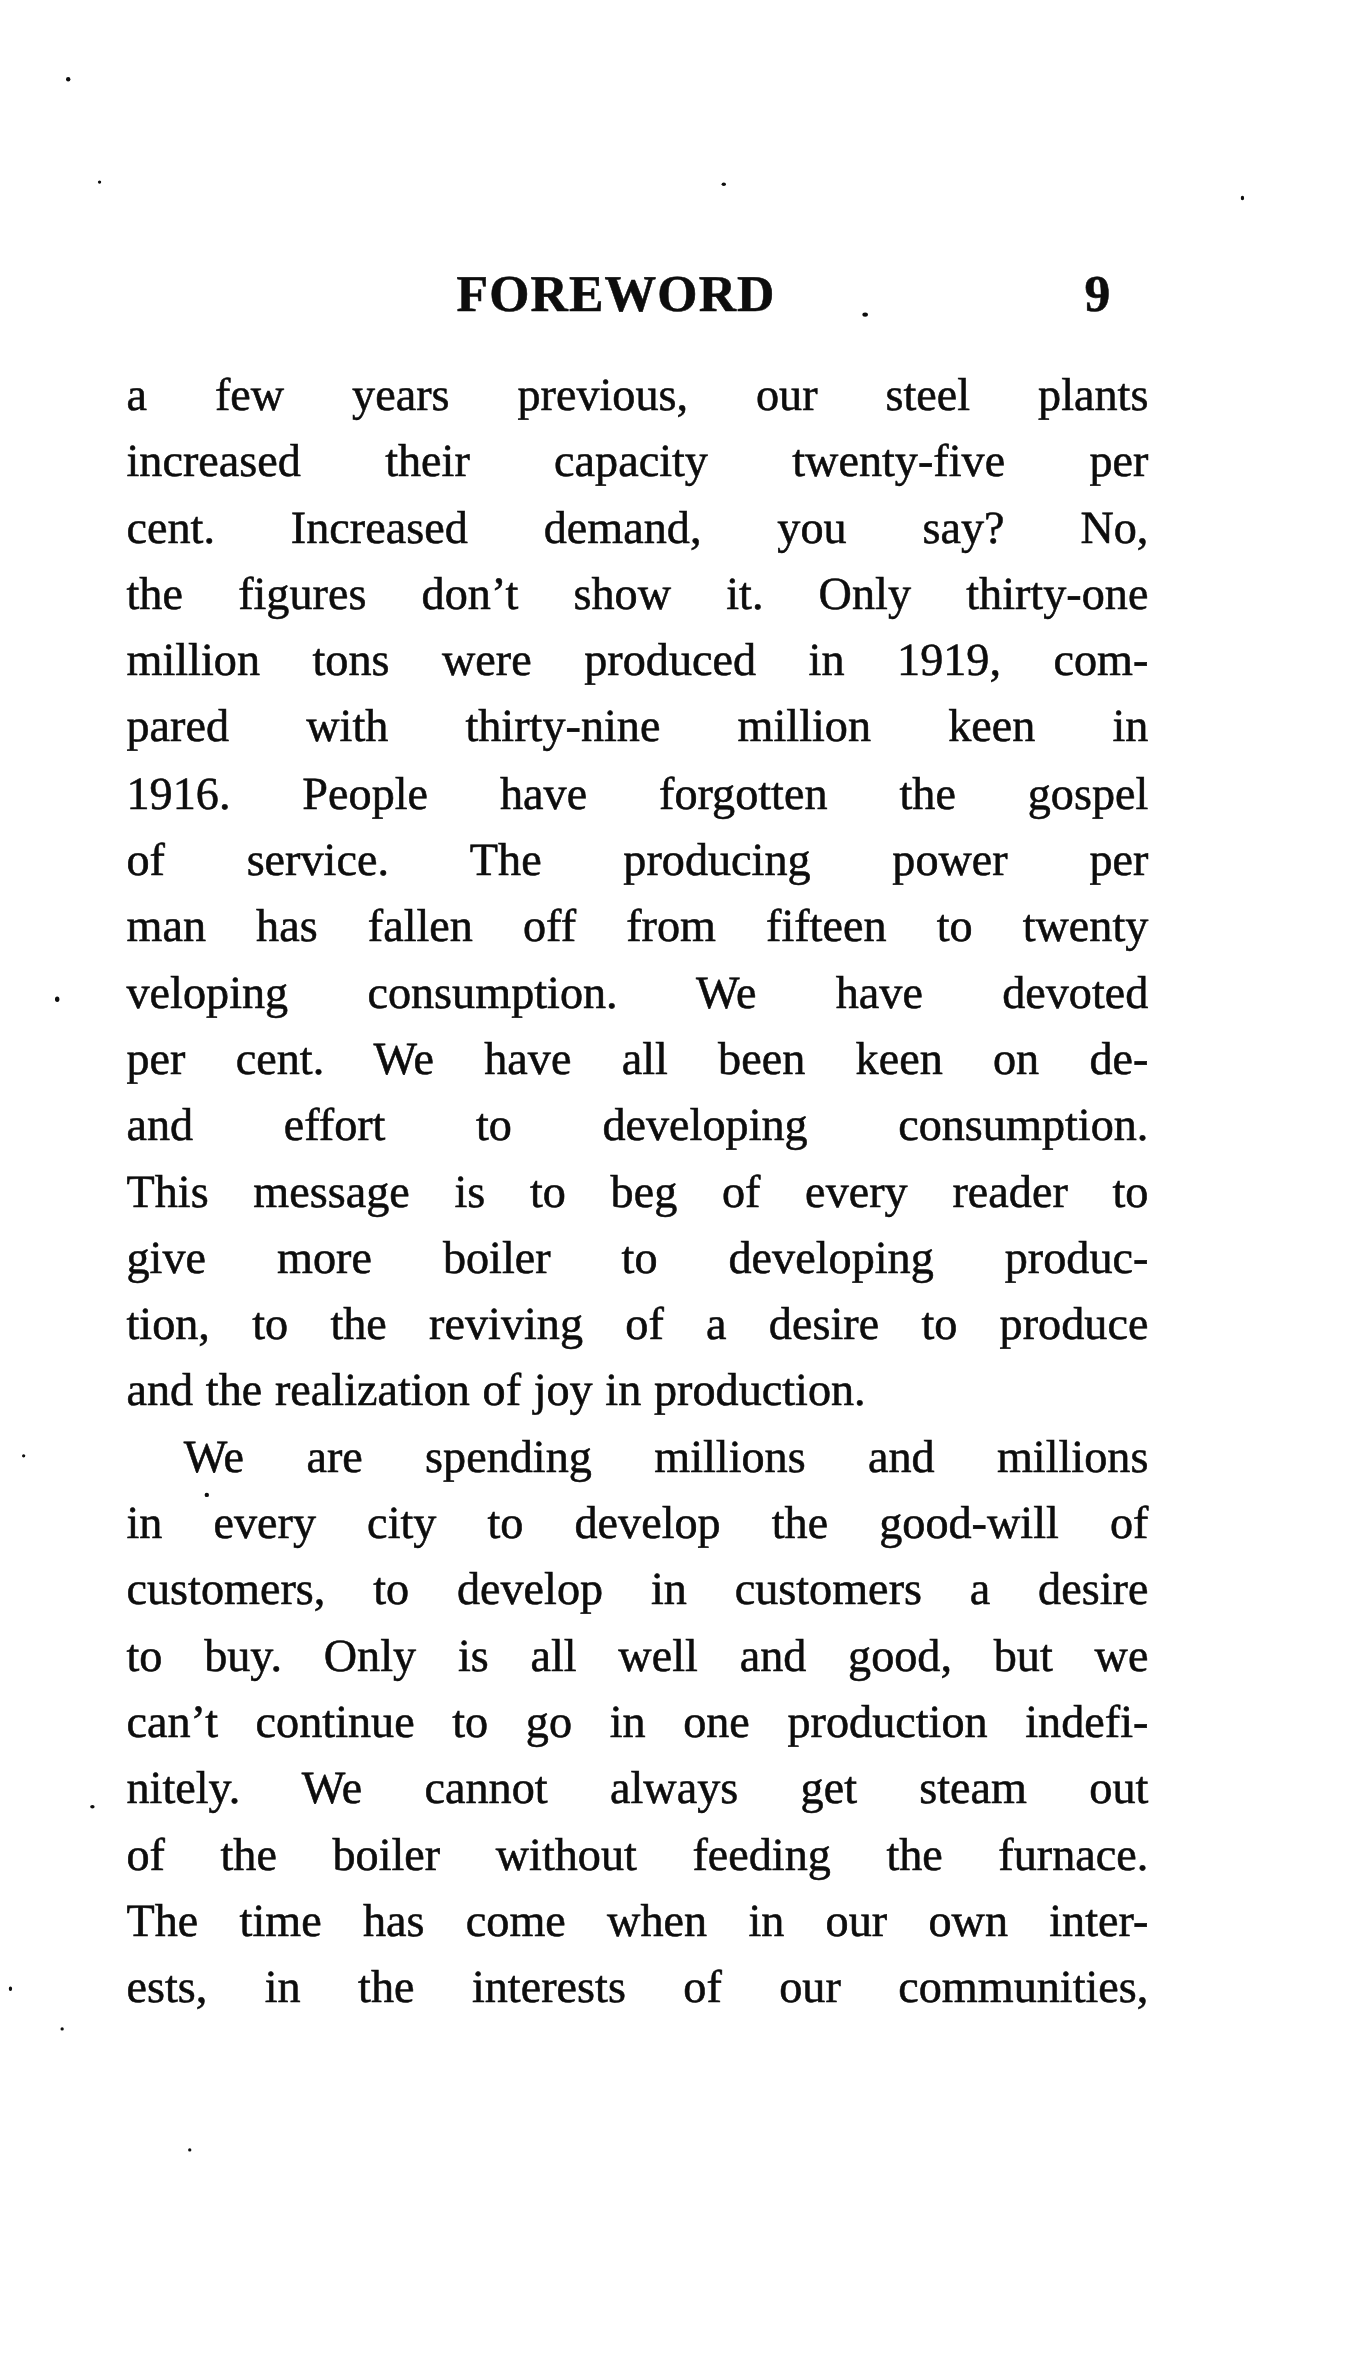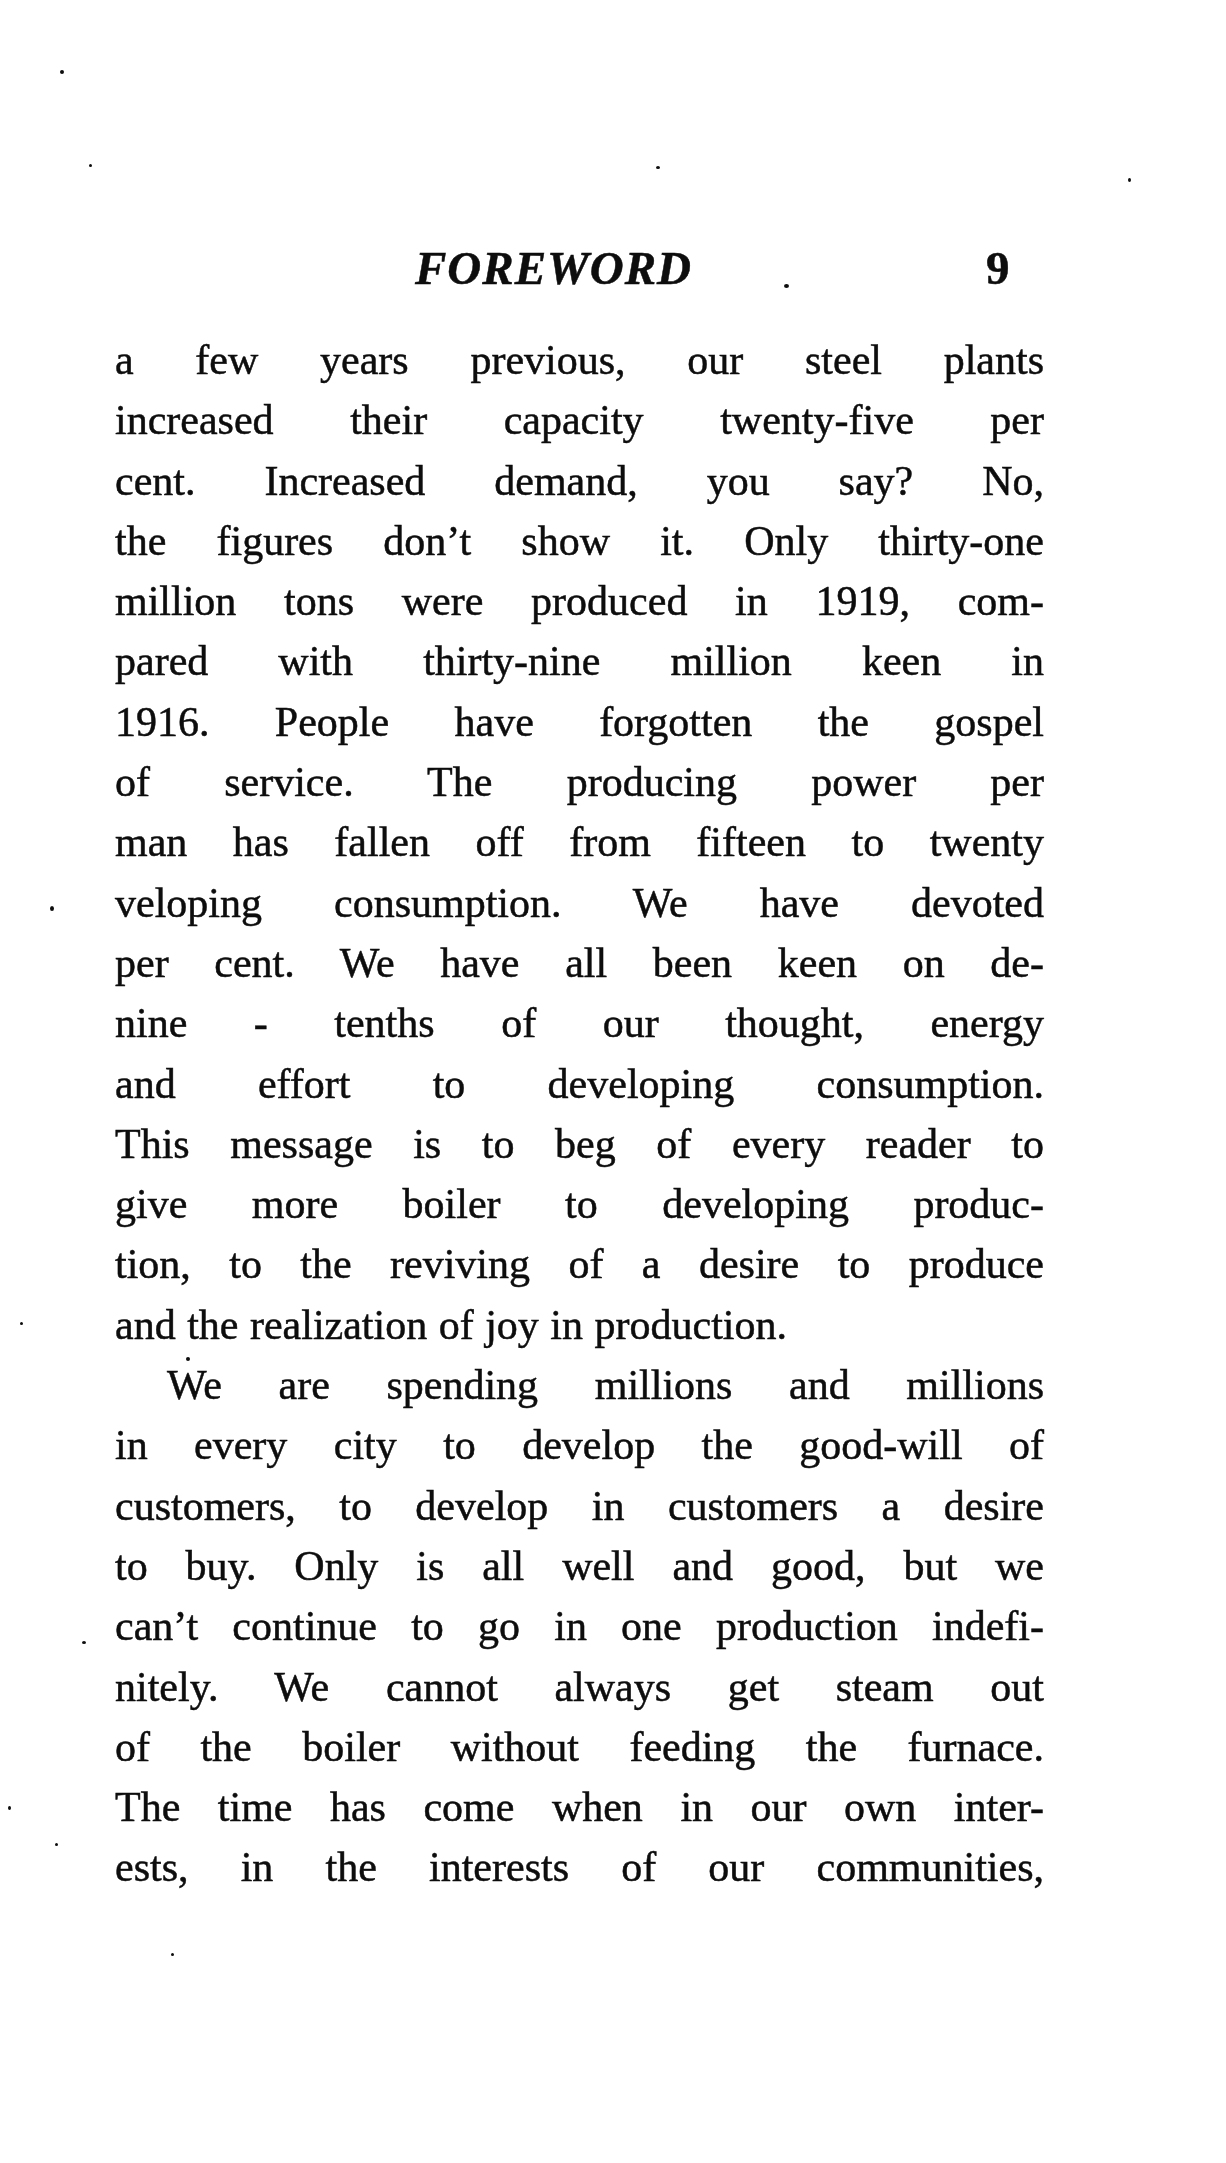--- a/index.html
+++ b/index.html
@@ -30,21 +30,20 @@
   }
   .head-title {
     position: absolute;
     left: 415px;
     top: 0;
     font-size: 47px;
     line-height: 44px;
     font-weight: bold;
     letter-spacing: 1px;
     white-space: nowrap;
-    font-style: italic;
   }
   .head-page {
     position: absolute;
     left: 986px;
     top: 0;
     font-size: 47px;
     line-height: 44px;
     font-weight: bold;
   }
   .text-block {
@@ -89,21 +88,20 @@
     <div class="line">increased their capacity twenty-five per</div>
     <div class="line">cent. Increased demand, you say? No,</div>
     <div class="line">the figures don’t show it. Only thirty-one</div>
     <div class="line">million tons were produced in 1919, com-</div>
     <div class="line">pared with thirty-nine million keen in</div>
     <div class="line">1916. People have forgotten the gospel</div>
     <div class="line">of service. The producing power per</div>
     <div class="line">man has fallen off from fifteen to twenty</div>
     <div class="line">veloping consumption. We have devoted</div>
     <div class="line">per cent. We have all been keen on de-</div>
-    <div class="line">nine - tenths of our thought, energy</div>
     <div class="line">and effort to developing consumption.</div>
     <div class="line">This message is to beg of every reader to</div>
     <div class="line">give more boiler to developing produc-</div>
     <div class="line">tion, to the reviving of a desire to produce</div>
     <div class="line para-end">and the realization of joy in production.</div>
     <div class="line indent">We are spending millions and millions</div>
     <div class="line">in every city to develop the good-will of</div>
     <div class="line">customers, to develop in customers a desire</div>
     <div class="line">to buy. Only is all well and good, but we</div>
     <div class="line">can’t continue to go in one production indefi-</div>

